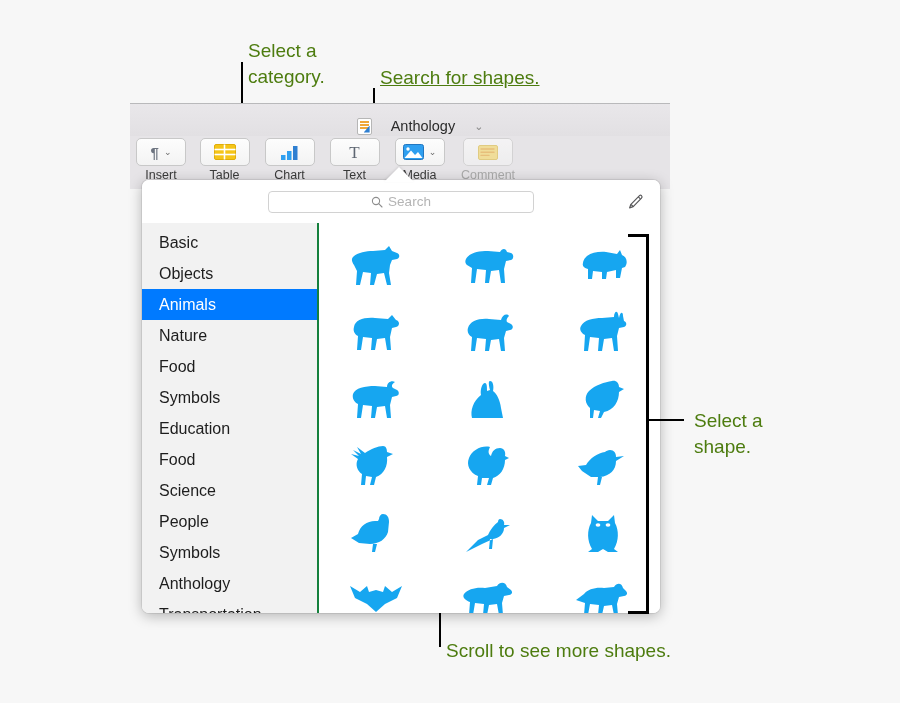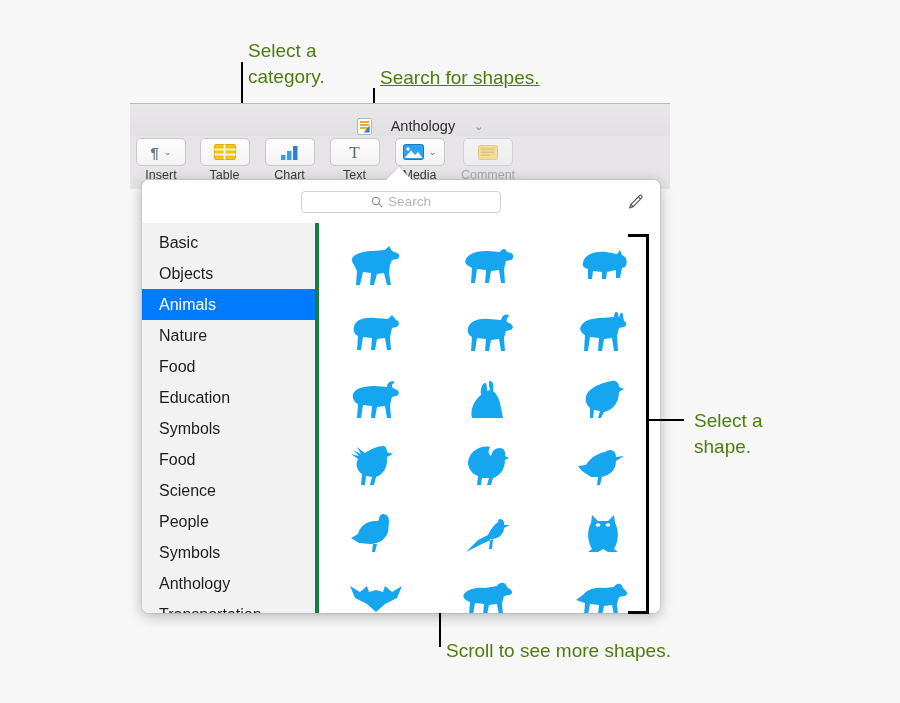--- a/index.html
+++ b/index.html
@@ -101,34 +101,34 @@
     border-right:15px solid transparent;
     border-bottom:15px solid #fff;
     filter:drop-shadow(0 -1px 1px rgba(0,0,0,0.10));
     z-index:3;
   }
   #popover-header{
     height:43px;display:flex;align-items:center;justify-content:center;
     position:relative;background:#fff;
   }
   #search-field{
-    width:200px;height:22px;border:1px solid #d2d2d2;border-radius:4px;
+    width:266px;height:22px;border:1px solid #d2d2d2;border-radius:4px;
     background:#fff;display:flex;align-items:center;justify-content:center;gap:5px;
     box-sizing:border-box;
   }
   .search-mag{width:12px;height:12px;display:block;}
   #search-placeholder{font-size:13.5px;color:#b4b4b4;}
   #pen-button{
     position:absolute;right:14px;top:11px;width:22px;height:22px;
     display:flex;align-items:center;justify-content:center;
   }
 
   #popover-body{display:flex;height:390px;}
   #category-sidebar{
-    width:177px;background:#f2f2f2;border-right:4px solid #15803d;
+    width:177px;background:#f2f2f2;border-right:2px solid #15803d;
     padding-top:4px;box-sizing:border-box;overflow:hidden;
   }
   .cat-item{
     height:31px;display:flex;align-items:center;
     padding-left:17px;font-size:16px;color:#1d1d1d;box-sizing:border-box;
   }
   .cat-item.selected{background:#007aff;color:#fff;}
 
   #shape-grid{
     flex:1;background:#fff;
@@ -278,24 +278,24 @@
       <div class="cat-item selected">
           <span>Animals</span>
         </div>
       <div class="cat-item">
           <span>Nature</span>
         </div>
       <div class="cat-item">
           <span>Food</span>
         </div>
       <div class="cat-item">
+          <span>Symbols</span>
+        </div>
+      <div class="cat-item">
           <span>Education</span>
-        </div>
-      <div class="cat-item">
-          <span>Symbols</span>
         </div>
       <div class="cat-item">
           <span>Food</span>
         </div>
       <div class="cat-item">
           <span>Science</span>
         </div>
       <div class="cat-item">
           <span>People</span>
         </div>

